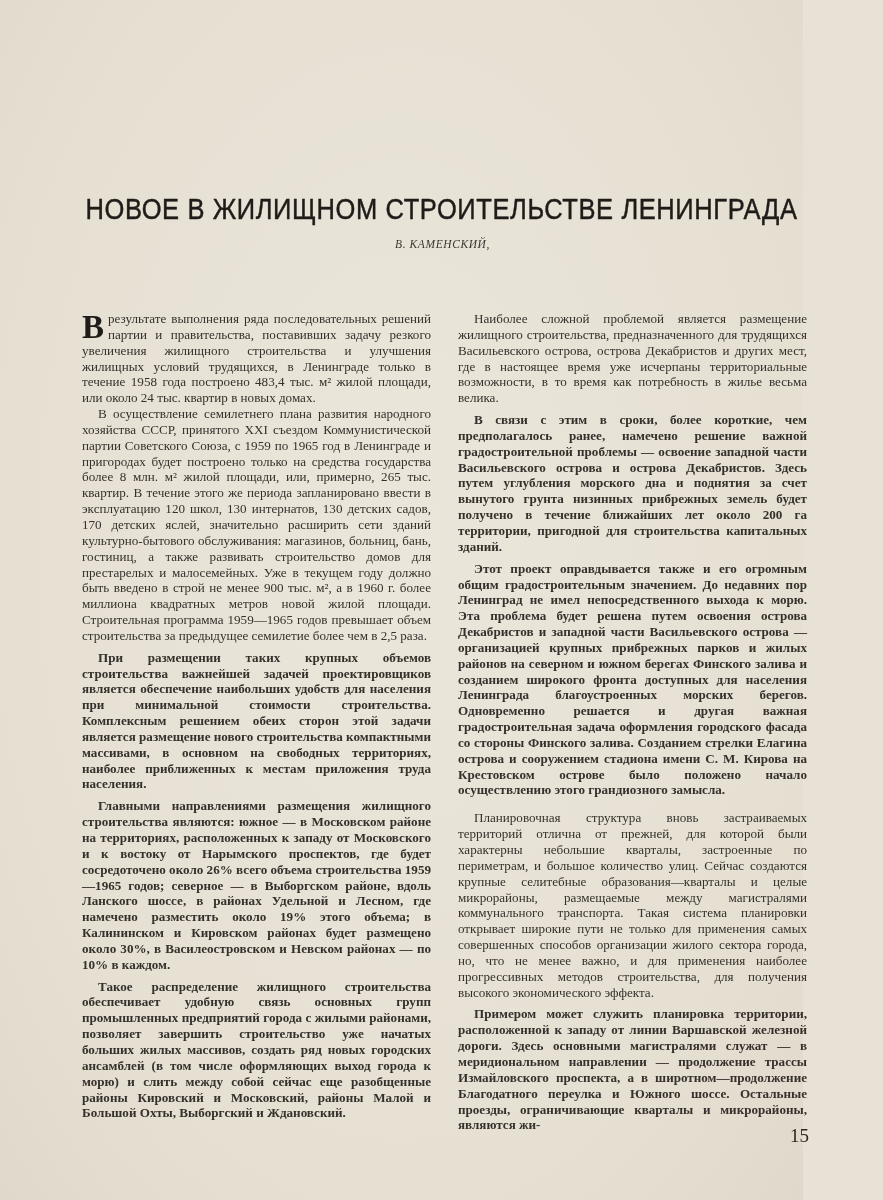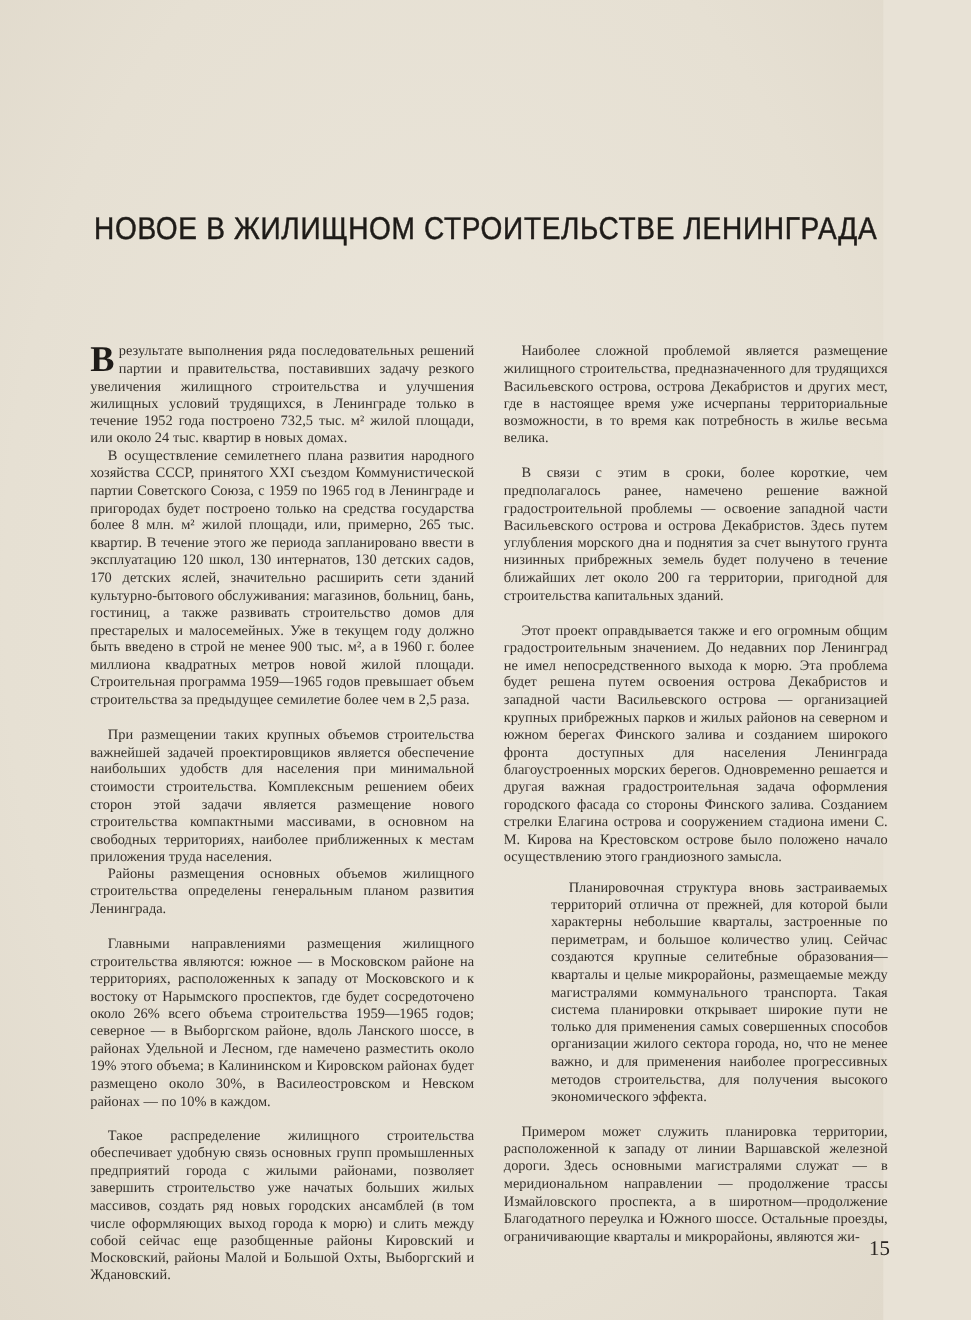--- a/index.html
+++ b/index.html
@@ -58,22 +58,22 @@
       text-align: justify;
       hyphens: manual;
       color: #35302b;
     }
     .col-left { left: 82px; }
     .col-right { left: 458px; }
     .col p {
       margin: 0;
       text-indent: 16px;
     }
-    .col p.gap { margin-top: 16px; }
-    .col-right p.gap-lg { margin-top: 12px; margin-left: 43px; }
+    .col p.gap { margin-top: 6px; font-weight: bold; }
+    .col-right p.gap-lg { margin-top: 12px; }
     .dropcap {
       float: left;
       font-family: "Liberation Serif", serif;
       font-weight: bold;
       font-size: 33px;
       line-height: 27px;
       padding-top: 3px;
       margin-right: 4px;
       color: #1e1b18;
     }
@@ -89,27 +89,27 @@
     }
   </style>
 </head>
 <body>
 
 <div class="page">
 
   <h1 class="title">НОВОЕ В ЖИЛИЩНОМ СТРОИТЕЛЬСТВЕ ЛЕНИНГРАДА</h1>
 
   <div class="author">
+    <div class="name">В. КАМЕНСКИЙ,</div>
   </div>
 
   <div class="col col-left">
-    <p class="first"><span class="dropcap">В</span><span>результате выполнения ряда последовательных решений партии и правительства, поставивших задачу резкого увеличения жилищного строительства и улучшения жилищных условий трудящихся, в Ленинграде только в течение 1952 года построено 732,5 тыс. м² жилой площади, или около 24 тыс. квартир в новых домах.</span></p>
+    <p class="first"><span class="dropcap">В</span><span>результате выполнения ряда последовательных решений партии и правительства, поставивших задачу резкого увеличения жилищного строительства и улучшения жилищных условий трудящихся, в Ленинграде только в течение 1958 года построено 483,4 тыс. м² жилой площади, или около 24 тыс. квартир в новых домах.</span></p>
     <p>В осуществление семилетнего плана развития народного хозяйства СССР, принятого XXI съездом Коммунистической партии Советского Союза, с 1959 по 1965 год в Ленинграде и пригородах будет построено только на средства государства более 8 млн. м² жилой площади, или, примерно, 265 тыс. квартир. В течение этого же периода запланировано ввести в эксплуатацию 120 школ, 130 интернатов, 130 детских садов, 170 детских яслей, значительно расширить сети зданий культурно-бытового обслуживания: магазинов, больниц, бань, гостиниц, а также развивать строительство домов для престарелых и малосемейных. Уже в текущем году должно быть введено в строй не менее 900 тыс. м², а в 1960 г. более миллиона квадратных метров новой жилой площади. Строительная программа 1959—1965 годов превышает объем строительства за предыдущее семилетие более чем в 2,5 раза.</p>
     <p class="gap">При размещении таких крупных объемов строительства важнейшей задачей проектировщиков является обеспечение наибольших удобств для населения при минимальной стоимости строительства. Комплексным решением обеих сторон этой задачи является размещение нового строительства компактными массивами, в основном на свободных территориях, наиболее приближенных к местам приложения труда населения.</p>
-    <p>Районы размещения основных объемов жилищного строительства определены генеральным планом развития Ленинграда.</p>
     <p class="gap">Главными направлениями размещения жилищного строительства являются: южное — в Московском районе на территориях, расположенных к западу от Московского и к востоку от Нарымского проспектов, где будет сосредоточено около 26% всего объема строительства 1959—1965 годов; северное — в Выборгском районе, вдоль Ланского шоссе, в районах Удельной и Лесном, где намечено разместить около 19% этого объема; в Калининском и Кировском районах будет размещено около 30%, в Василеостровском и Невском районах — по 10% в каждом.</p>
     <p class="gap">Такое распределение жилищного строительства обеспечивает удобную связь основных групп промышленных предприятий города с жилыми районами, позволяет завершить строительство уже начатых больших жилых массивов, создать ряд новых городских ансамблей (в том числе оформляющих выход города к морю) и слить между собой сейчас еще разобщенные районы Кировский и Московский, районы Малой и Большой Охты, Выборгский и Ждановский.</p>
   </div>
 
   <div class="col col-right">
     <p>Наиболее сложной проблемой является размещение жилищного строительства, предназначенного для трудящихся Васильевского острова, острова Декабристов и других мест, где в настоящее время уже исчерпаны территориальные возможности, в то время как потребность в жилье весьма велика.</p>
     <p class="gap">В связи с этим в сроки, более короткие, чем предполагалось ранее, намечено решение важной градостроительной проблемы — освоение западной части Васильевского острова и острова Декабристов. Здесь путем углубления морского дна и поднятия за счет вынутого грунта низинных прибрежных земель будет получено в течение ближайших лет около 200 га территории, пригодной для строительства капитальных зданий.</p>
     <p class="gap">Этот проект оправдывается также и его огромным общим градостроительным значением. До недавних пор Ленинград не имел непосредственного выхода к морю. Эта проблема будет решена путем освоения острова Декабристов и западной части Васильевского острова — организацией крупных прибрежных парков и жилых районов на северном и южном берегах Финского залива и созданием широкого фронта доступных для населения Ленинграда благоустроенных морских берегов. Одновременно решается и другая важная градостроительная задача оформления городского фасада со стороны Финского залива. Созданием стрелки Елагина острова и сооружением стадиона имени С. М. Кирова на Крестовском острове было положено начало осуществлению этого грандиозного замысла.</p>
     <p class="gap-lg">Планировочная структура вновь застраиваемых территорий отлична от прежней, для которой были характерны небольшие кварталы, застроенные по периметрам, и большое количество улиц. Сейчас создаются крупные селитебные образования—кварталы и целые микрорайоны, размещаемые между магистралями коммунального транспорта. Такая система планировки открывает широкие пути не только для применения самых совершенных способов организации жилого сектора города, но, что не менее важно, и для применения наиболее прогрессивных методов строительства, для получения высокого экономического эффекта.</p>
     <p class="gap">Примером может служить планировка территории, расположенной к западу от линии Варшавской железной дороги. Здесь основными магистралями служат — в меридиональном направлении — продолжение трассы Измайловского проспекта, а в широтном—продолжение Благодатного переулка и Южного шоссе. Остальные проезды, ограничивающие кварталы и микрорайоны, являются жи-</p>

